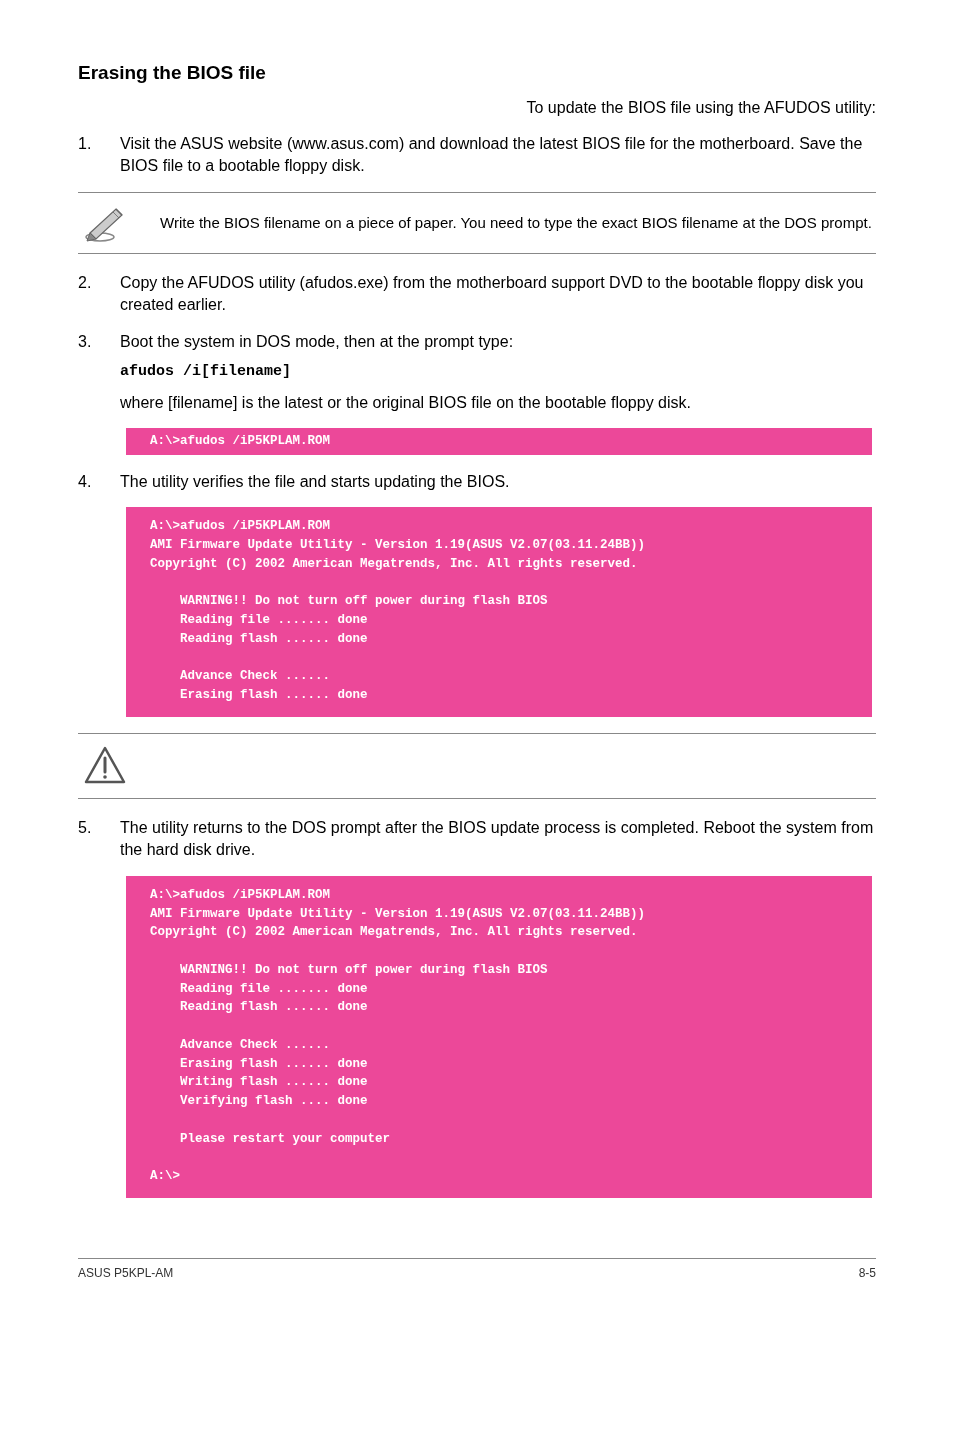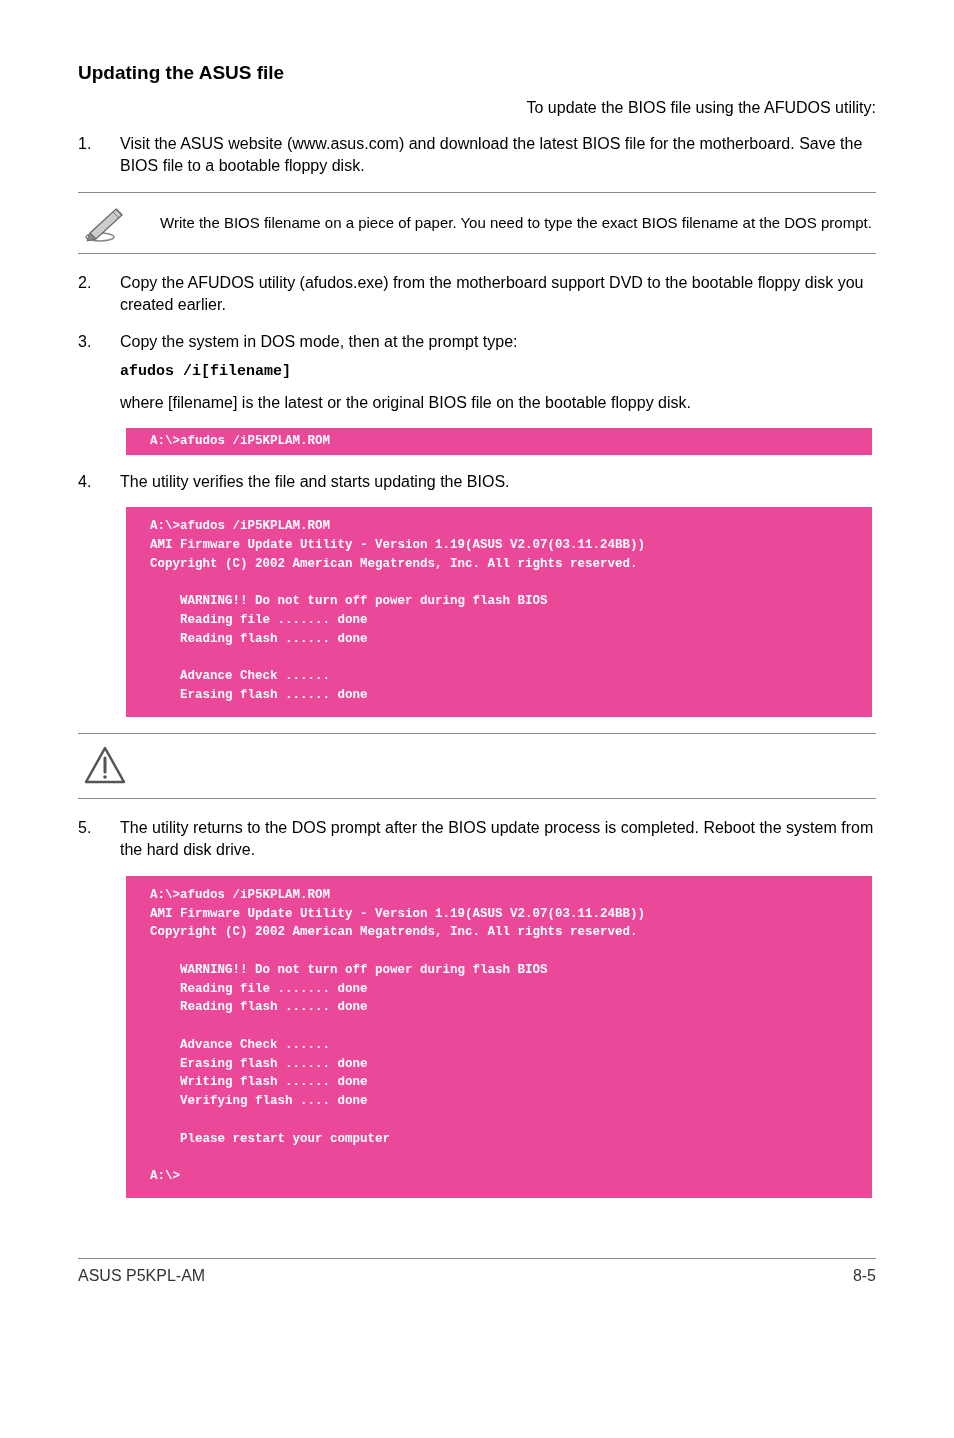--- a/index.html
+++ b/index.html
@@ -54,28 +54,28 @@
       width: 746px;
     }
     .terminal.short { padding: 4px 8px 4px 24px; }
     .sub-indent { margin-top: 10px; }
     .footer {
       border-top: 1px solid #888;
       margin-top: 60px;
       padding-top: 6px;
       display: flex;
       justify-content: space-between;
-      font-size: 16px;
+      font-size: 12px;
       color: #333;
     }
   </style>
 </head>
 <body>
 
-<h2>Updating the ASUS file</h2>
+<h2>Erasing the BIOS file</h2>
 <p>To update the BIOS file using the AFUDOS utility:</p>
 
 <ol>
   <li>
     <div class="li-row">
       <span class="li-num">1.</span>
       <span class="li-body">Visit the ASUS website (www.asus.com) and download the latest BIOS file for the motherboard. Save the BIOS file to a bootable floppy disk.</span>
     </div>
   </li>
 </ol>
@@ -97,21 +97,21 @@
   <li>
     <div class="li-row">
       <span class="li-num">2.</span>
       <span class="li-body">Copy the AFUDOS utility (afudos.exe) from the motherboard support DVD to the bootable floppy disk you created earlier.</span>
     </div>
   </li>
   <li>
     <div class="li-row">
       <span class="li-num">3.</span>
       <div class="li-body">
-        <span>Copy the system in DOS mode, then at the prompt type:</span>
+        <span>Boot the system in DOS mode, then at the prompt type:</span>
         <span class="mono">afudos /i[filename]</span>
         <div class="sub-indent">where [filename] is the latest or the original BIOS file on the bootable floppy disk.</div>
       </div>
     </div>
   </li>
 </ol>
 
 <div class="terminal short">A:\&gt;afudos /iP5KPLAM.ROM</div>
 
 <ol>

